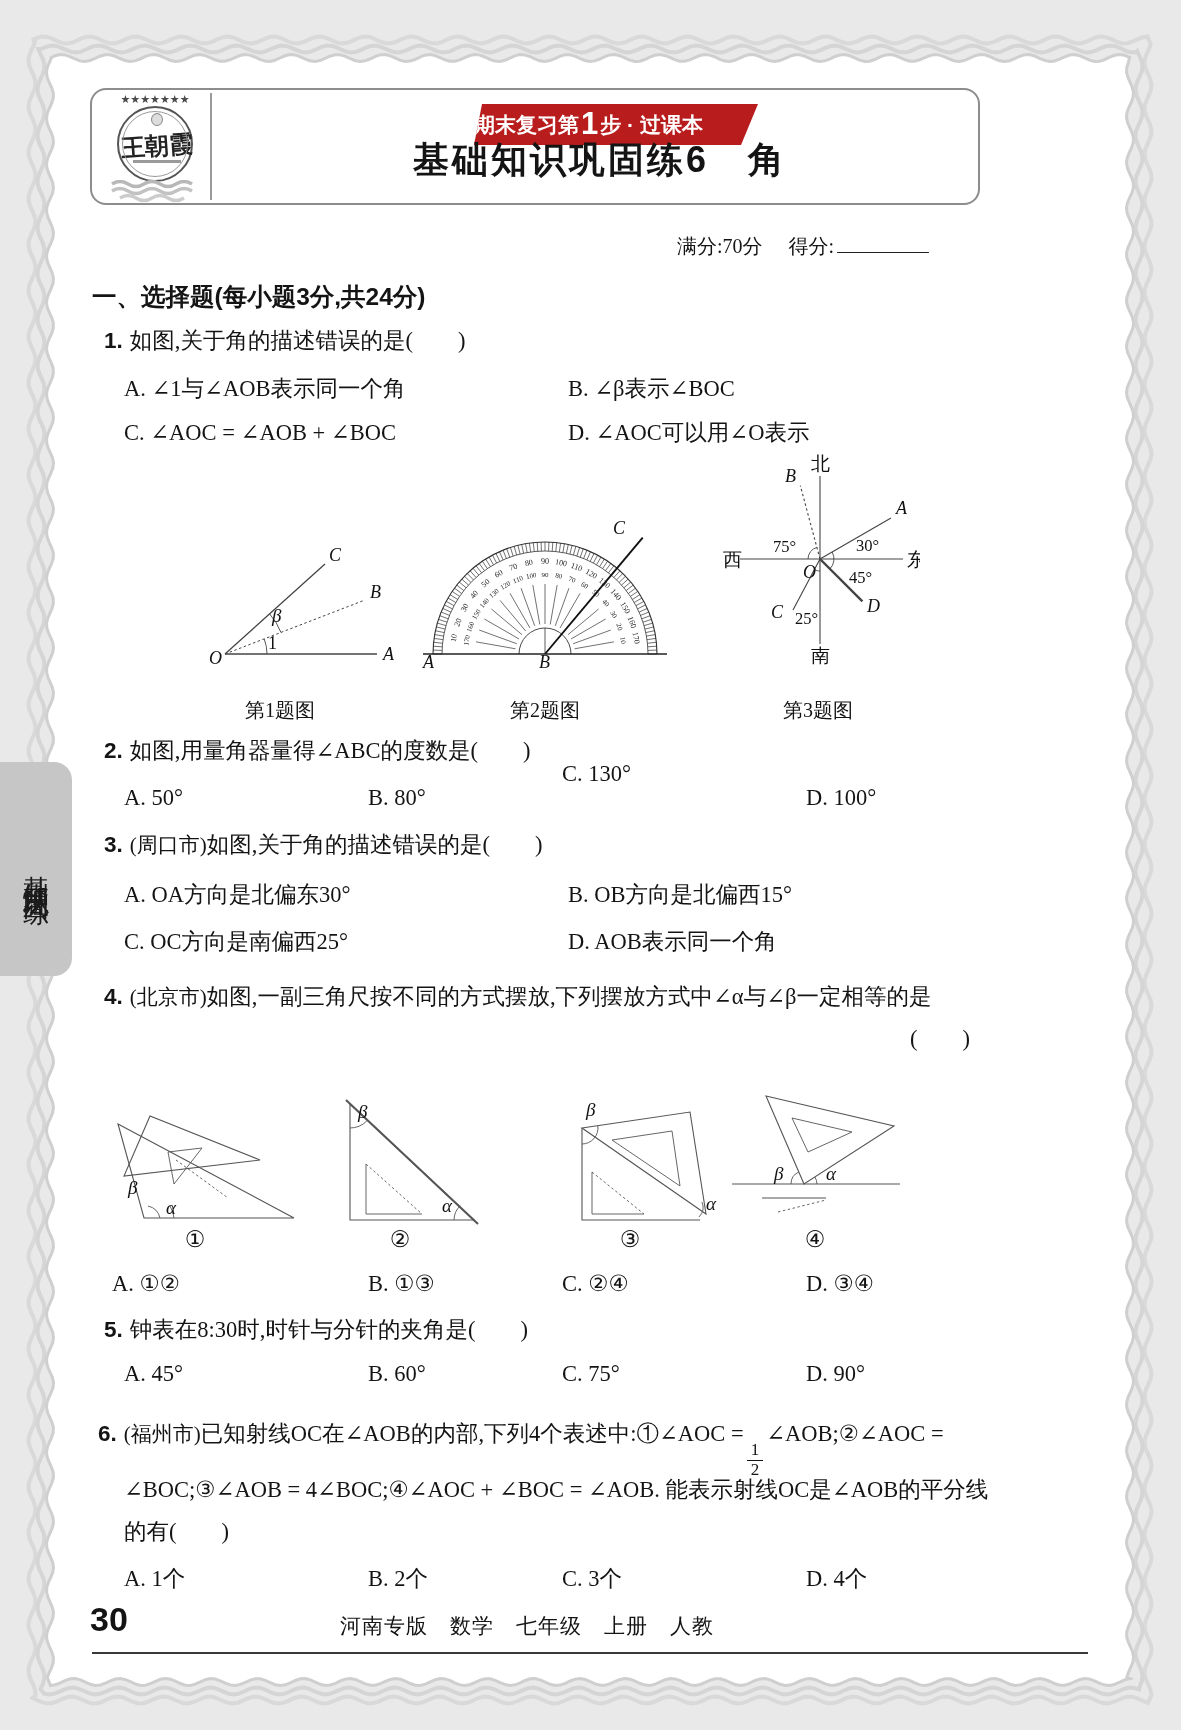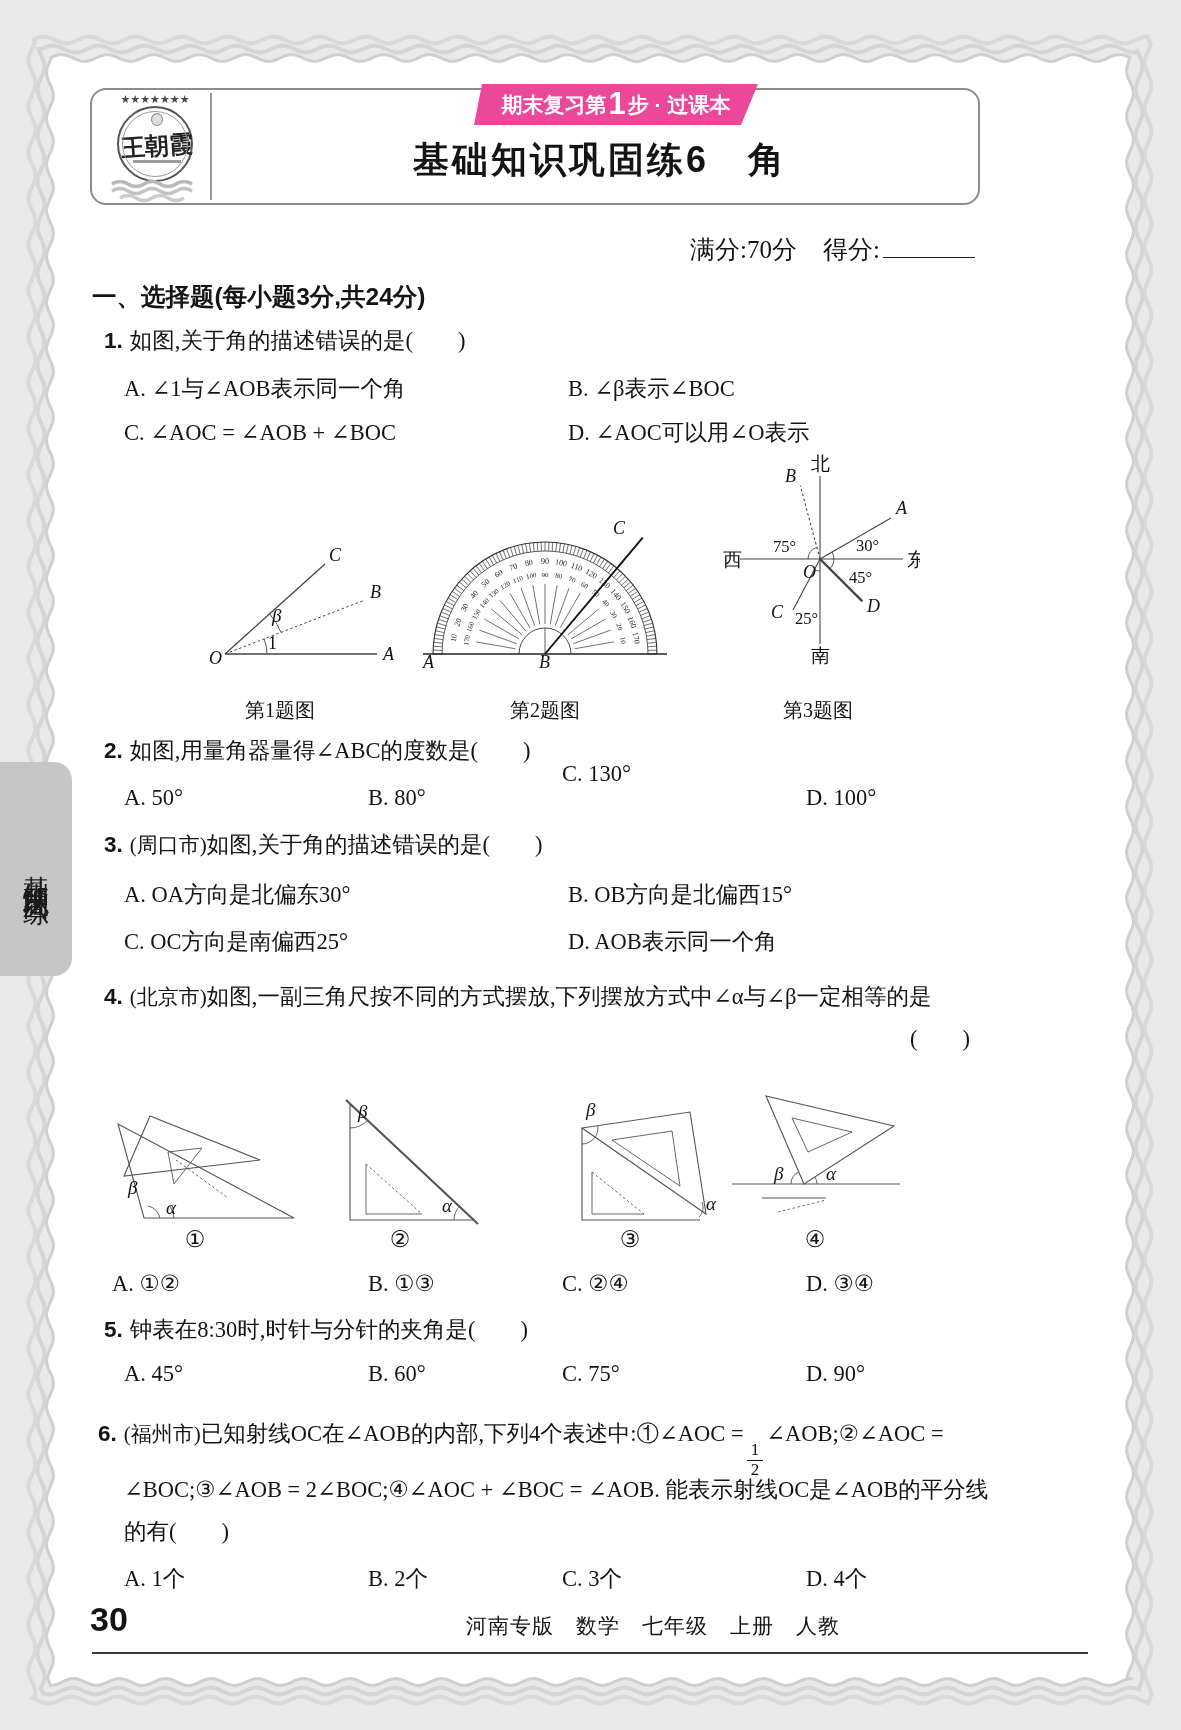--- a/index.html
+++ b/index.html
@@ -16,37 +16,37 @@
   .header-box{position:absolute;left:90px;top:88px;width:890px;height:117px;background:#fff;border:2px solid #8d8d8d;border-radius:16px}
   .logo{position:absolute;left:100px;top:92px;width:110px;height:112px}
   .logo-stars{position:absolute;left:0;top:1px;width:110px;text-align:center;font-size:11px;letter-spacing:0;color:#4a4a4a;font-family:"DejaVu Sans",sans-serif}
   .logo-circle{position:absolute;left:17px;top:14px;width:76px;height:76px;border:2px solid #555;border-radius:50%;background:#fff}
   .logo-circle::after{content:"";position:absolute;left:3px;top:3px;right:3px;bottom:3px;border:1px solid #9a9a9a;border-radius:50%}
   .logo-flame{position:absolute;left:32px;top:5px;width:12px;height:13px;border:1px solid #888;border-radius:50%;background:#ddd}
   .logo-name{position:absolute;left:0;top:22px;width:76px;text-align:center;font-size:24px;font-weight:700;transform:rotate(-4deg);color:#222}
   .logo-sub{position:absolute;left:14px;top:52px;width:48px;height:3px;background:#9a9a9a}
   .logo-waves{position:absolute;left:8px;top:88px}
   .header-divider{position:absolute;left:210px;top:93px;width:2px;height:107px;background:#9a9a9a}
-  .badge{position:absolute;left:474px;top:84px;width:284px;height:41px;background:#ec4899;color:#fff;display:flex;align-items:center;justify-content:center;clip-path:polygon(8px 0,100% 0,calc(100% - 17px) 100%,0 100%);font-size:21px;font-weight:700}
+  .badge{position:absolute;left:474px;top:104px;width:284px;height:41px;background:#b91c1c;color:#fff;display:flex;align-items:center;clip-path:polygon(8px 0,100% 0,calc(100% - 17px) 100%,0 100%);font-size:21px;font-weight:700}
   .badge .num{font-size:31px;line-height:1;margin:0 2px;position:relative;top:-1px}
   .page-title{position:absolute;left:215px;top:136px;width:770px;text-align:center;font-size:36px;font-weight:700;letter-spacing:3px}
   
-  .score-line{position:absolute;left:569px;top:233px;width:406px;text-align:right;font-size:25px}
+  .score-line{position:absolute;left:600px;top:233px;width:406px;text-align:center;font-size:20px}
   .score-line .gap{display:inline-block;width:26px}
   .blank-line{display:inline-block;width:92px;border-bottom:1.6px solid #222;height:20px;margin-left:3px}
   .sec-heading{position:absolute;left:92px;top:280px;font-size:24.5px;font-weight:700;font-family:"Liberation Sans","DejaVu Sans",sans-serif}
   
   .frac{display:inline-flex;flex-direction:column;align-items:center;font-size:17px;line-height:1.1;vertical-align:-14px;margin:0 3px}
   .frac .fr-n{border-bottom:1.5px solid #111;padding:0 4px}
   
   .sidebar-tab{position:absolute;left:0;top:762px;width:72px;height:214px;background:#c6c6c6;border-radius:0 18px 18px 0;display:flex;align-items:center;justify-content:center}
   .sidebar-tab span{writing-mode:vertical-rl;font-size:26px;letter-spacing:4px;color:#1a1a1a;font-weight:500}
   
   .page-num{position:absolute;left:90px;top:1600px;font-size:34px;font-weight:700;font-family:"Liberation Sans","DejaVu Sans",sans-serif}
-  .footer-text{position:absolute;left:340px;top:1612px;width:500px;text-align:right;font-size:21px;letter-spacing:1px}
+  .footer-text{position:absolute;left:340px;top:1612px;width:500px;text-align:left;font-size:21px;letter-spacing:1px}
   .footer-line{position:absolute;left:92px;top:1652px;width:996px;height:2px;background:#3a3a3a}
   svg text{font-family:"Liberation Serif","DejaVu Serif",serif}
   .flbl{font-style:italic;font-size:18px;fill:#111}
   .fgreek{font-style:italic;font-size:19px;fill:#111}
   .fcn{font-size:19px;fill:#111}
   .fang{font-size:16.5px;fill:#111}
 </style>
 </head>
 <body>
 
@@ -374,21 +374,21 @@
 <span class="t" style="left:104px;top:1316px"><b class="qnum">5.</b><span>钟表在8:30时,时针与分针的夹角是(　　)</span></span>
 <span class="t" style="left:124px;top:1360px">A. 45°</span>
 <span class="t" style="left:368px;top:1360px">B. 60°</span>
 <span class="t" style="left:562px;top:1360px">C. 75°</span>
 <span class="t" style="left:806px;top:1360px">D. 90°</span>
 
 <span class="t" style="left:98px;top:1420px"><b class="qnum">6.</b><span class="qtag">(福州市)</span><span>已知射线OC在∠AOB的内部,下列4个表述中:①∠AOC =</span><span class="frac">
       <span class="fr-n">1</span>
       <span class="fr-d">2</span>
     </span><span>∠AOB;②∠AOC =</span></span>
-<span class="t" style="left:124px;top:1476px">∠BOC;③∠AOB = 2∠BOC;④∠AOC + ∠BOC = ∠AOB. 能表示射线OC是∠AOB的平分线</span>
+<span class="t" style="left:124px;top:1476px">∠BOC;③∠AOB = 4∠BOC;④∠AOC + ∠BOC = ∠AOB. 能表示射线OC是∠AOB的平分线</span>
 <span class="t" style="left:124px;top:1518px">的有(　　)</span>
 <span class="t" style="left:124px;top:1565px">A. 1个</span>
 <span class="t" style="left:368px;top:1565px">B. 2个</span>
 <span class="t" style="left:562px;top:1565px">C. 3个</span>
 <span class="t" style="left:806px;top:1565px">D. 4个</span>
 
 <div class="sidebar-tab">
     <span>基础知识巩固练</span>
   </div>
 

